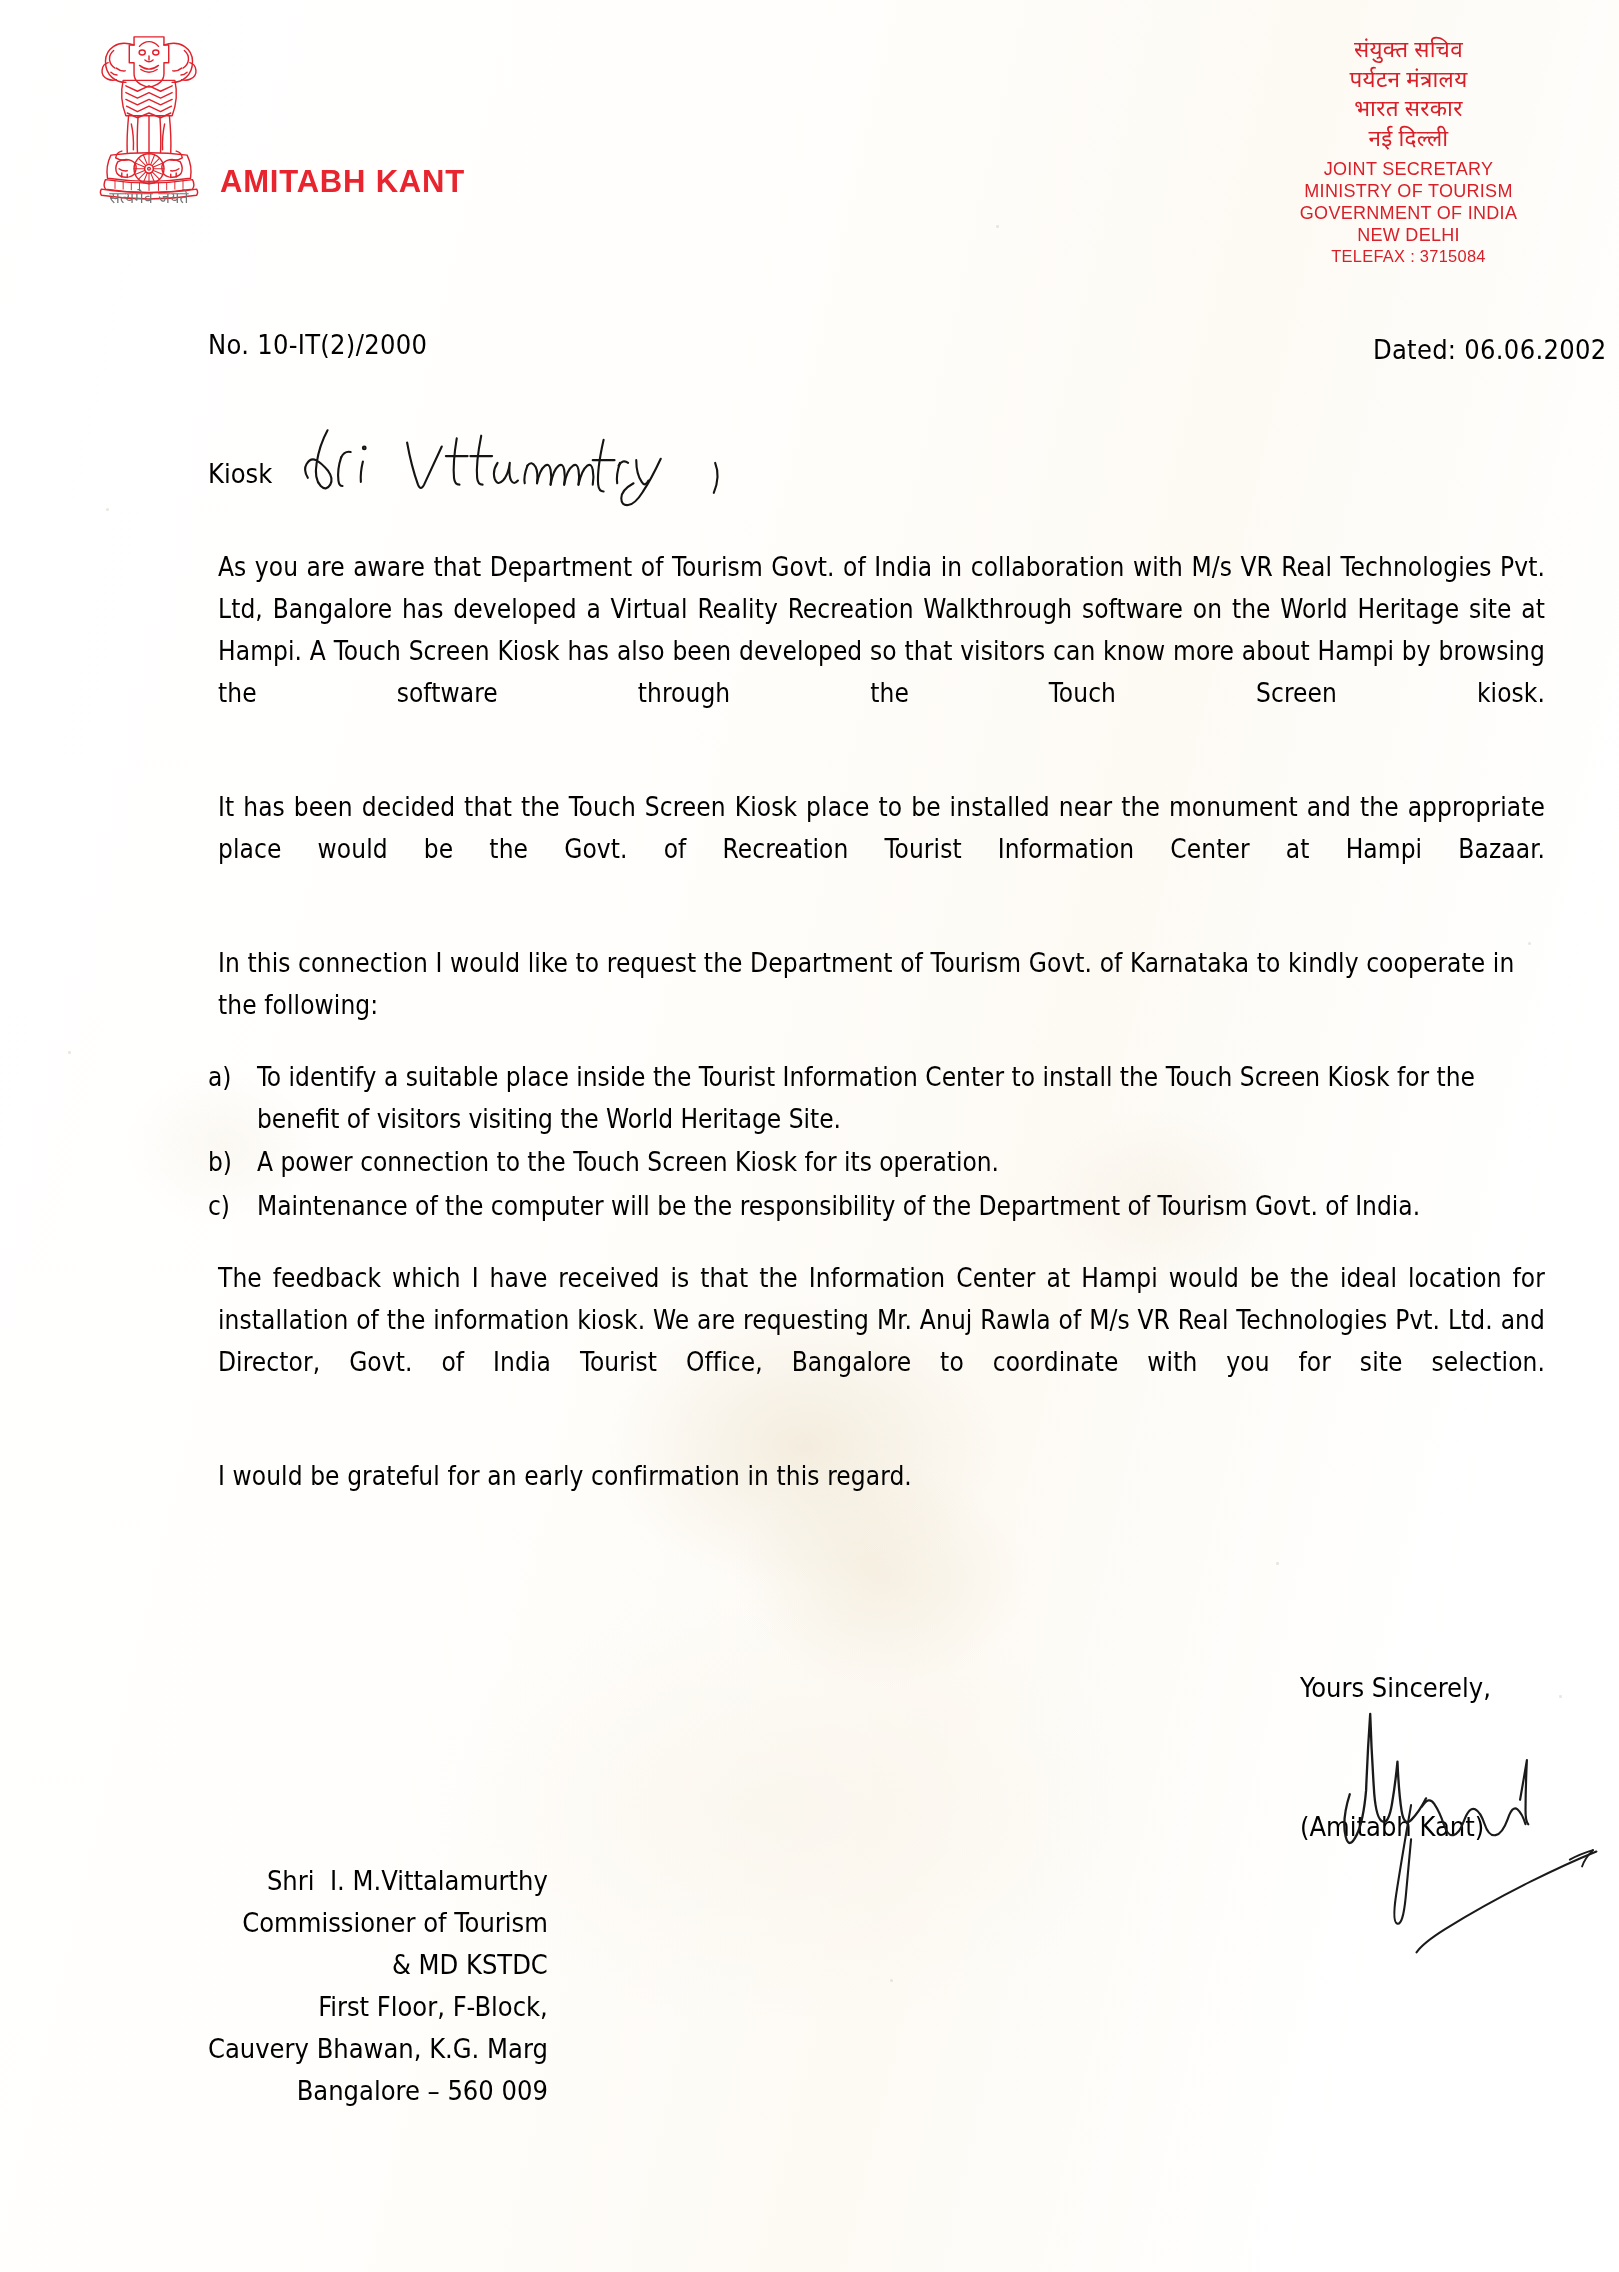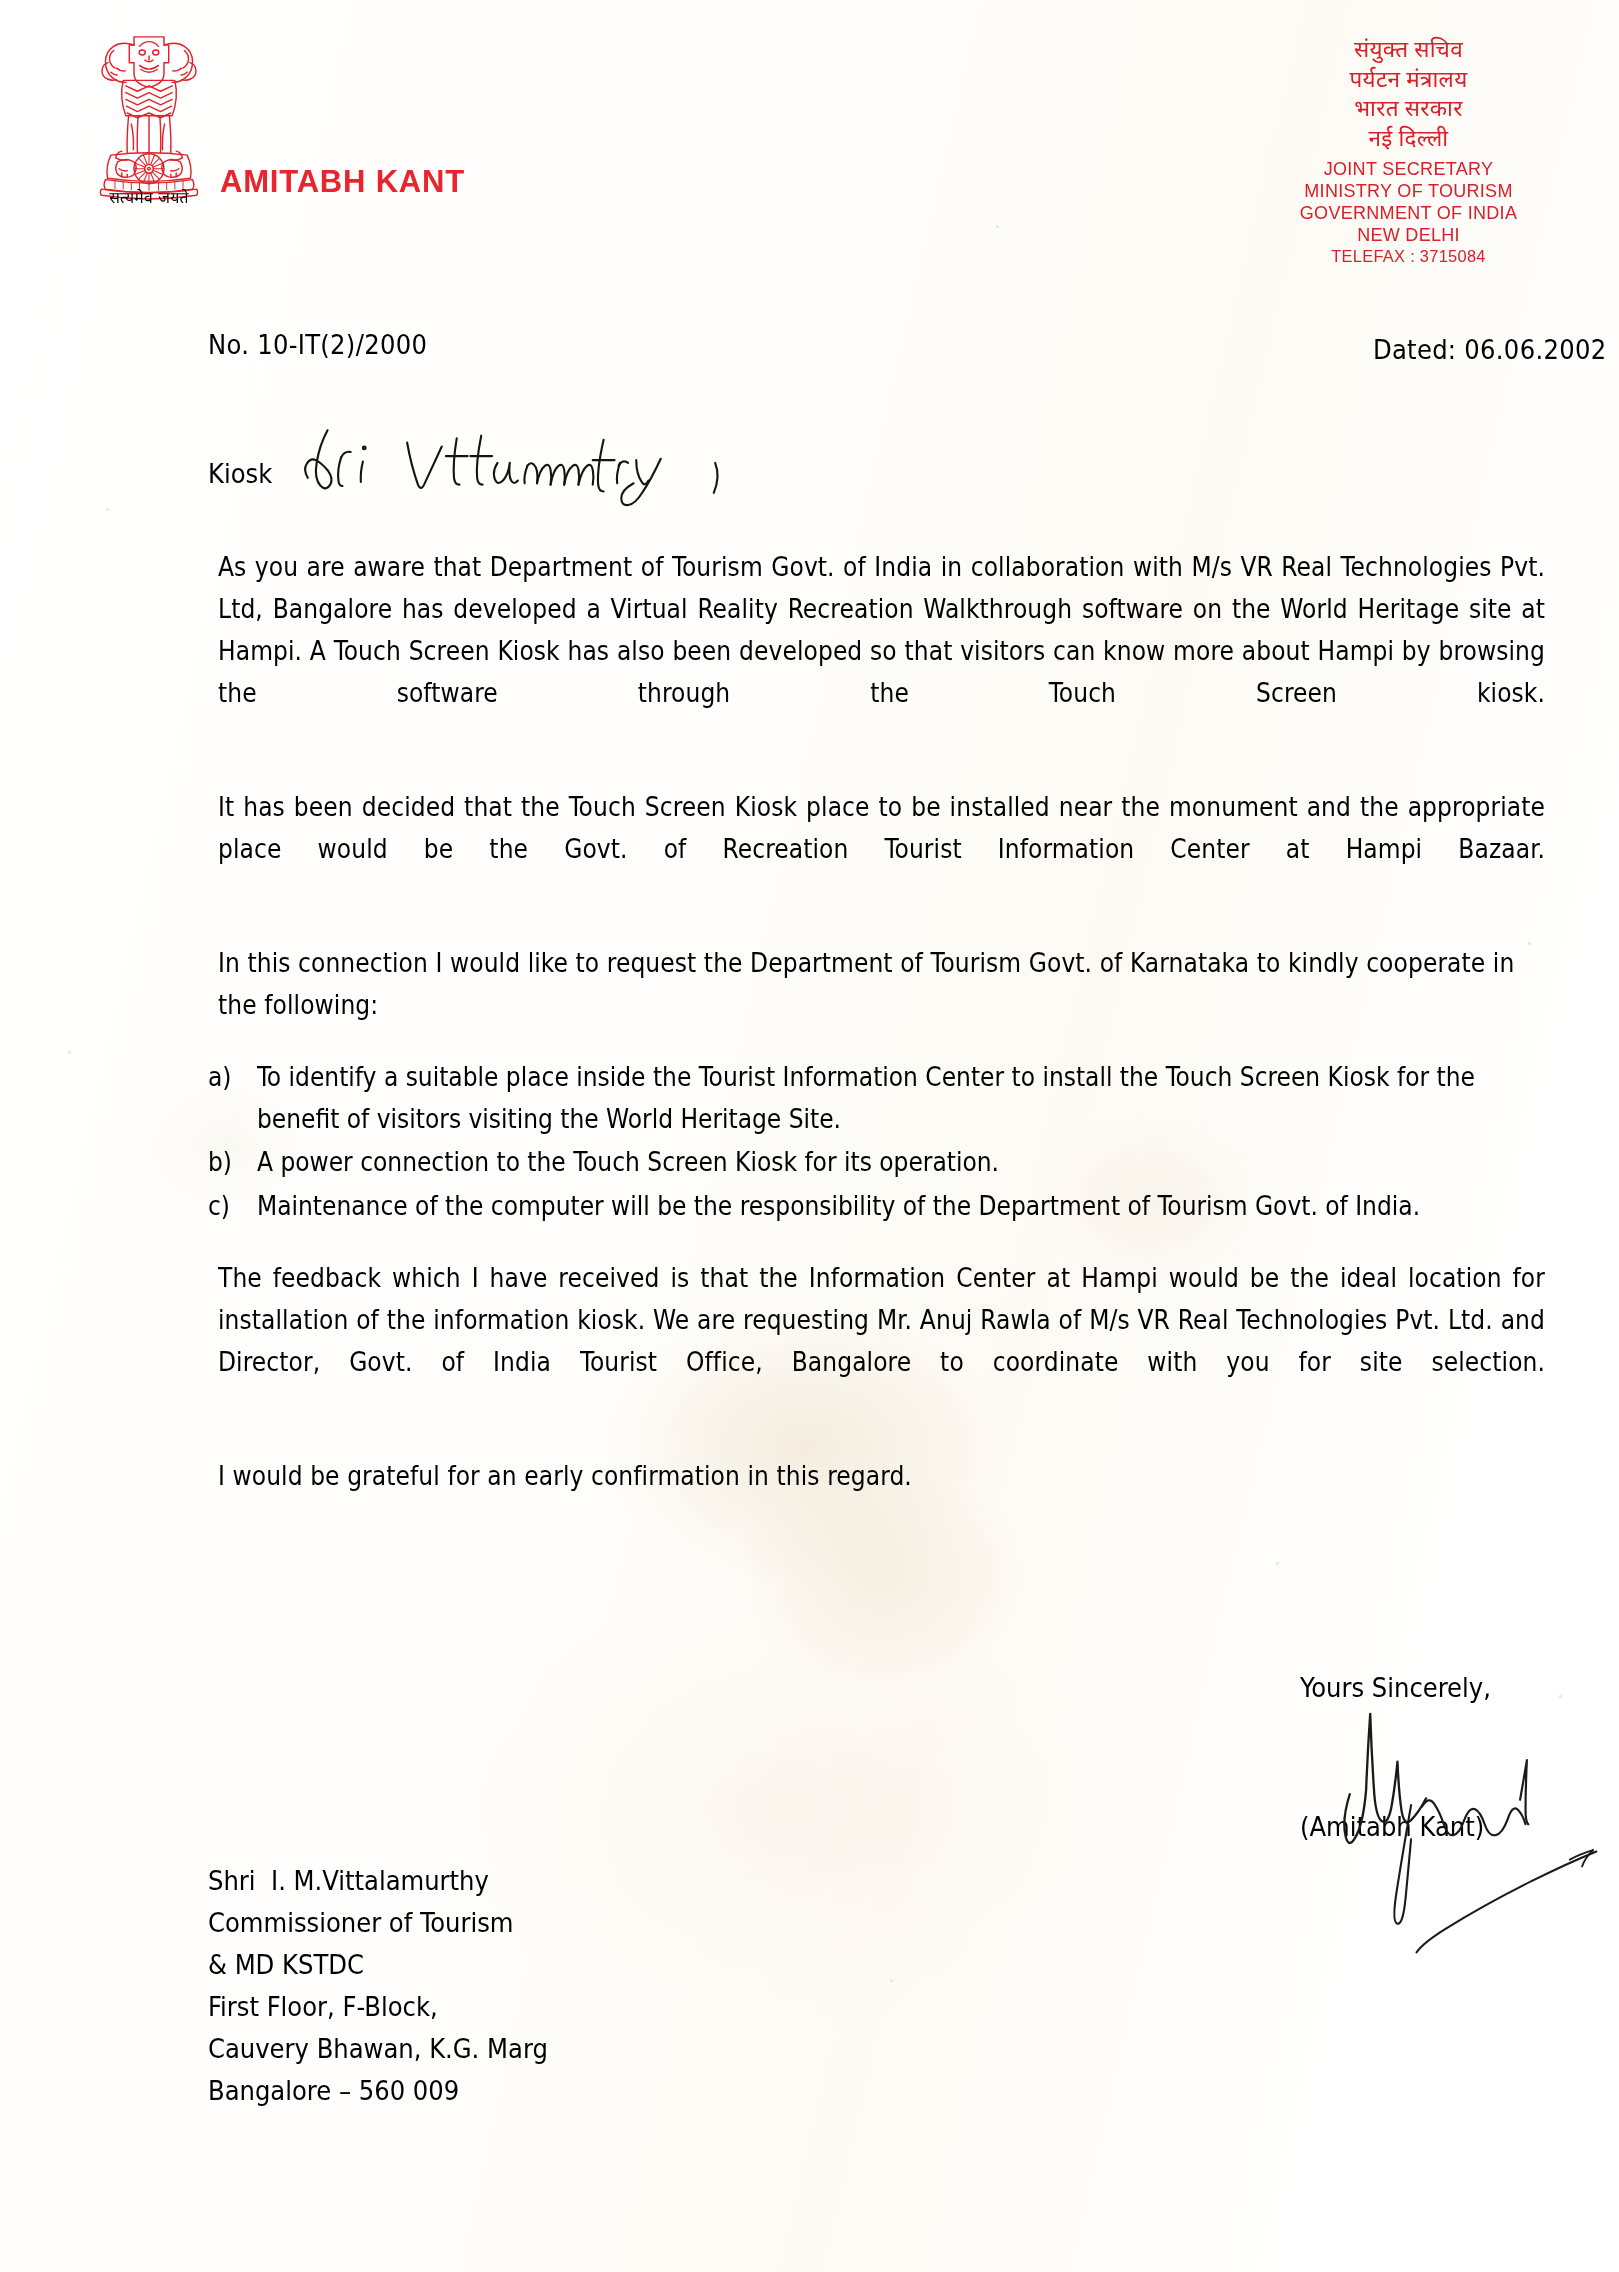--- a/index.html
+++ b/index.html
@@ -45,21 +45,21 @@
     top: 15px;
     width: 136px;
     height: 196px;
   }
   .emblem-motto {
     position: absolute;
     left: 81px;
     top: 186px;
     width: 136px;
     text-align: center;
-    color: #000000;
+    color: #737373;
     font-size: 15.7px;
     font-family: "DejaVu Sans", sans-serif;
     letter-spacing: 0.3px;
   }
   .officer-name {
     position: absolute;
     left: 220px;
     top: 164px;
     color: #e8242e;
     font-family: "Liberation Sans", sans-serif;
@@ -184,20 +184,21 @@
     height: 273px;
     pointer-events: none;
   }
 
   .address {
     position: absolute;
     left: 208px;
     top: 1860px;
     font-size: 27px;
     line-height: 42px;
+    text-align: right;
   }
   .address div { white-space: pre; }
 </style>
 </head>
 <body>
 
 <div class="page">
 
   <div class="scan-tint"></div>
   <div class="speck" style="left:106px;top:508px;width:3.4px;height:3.4px;"></div>

